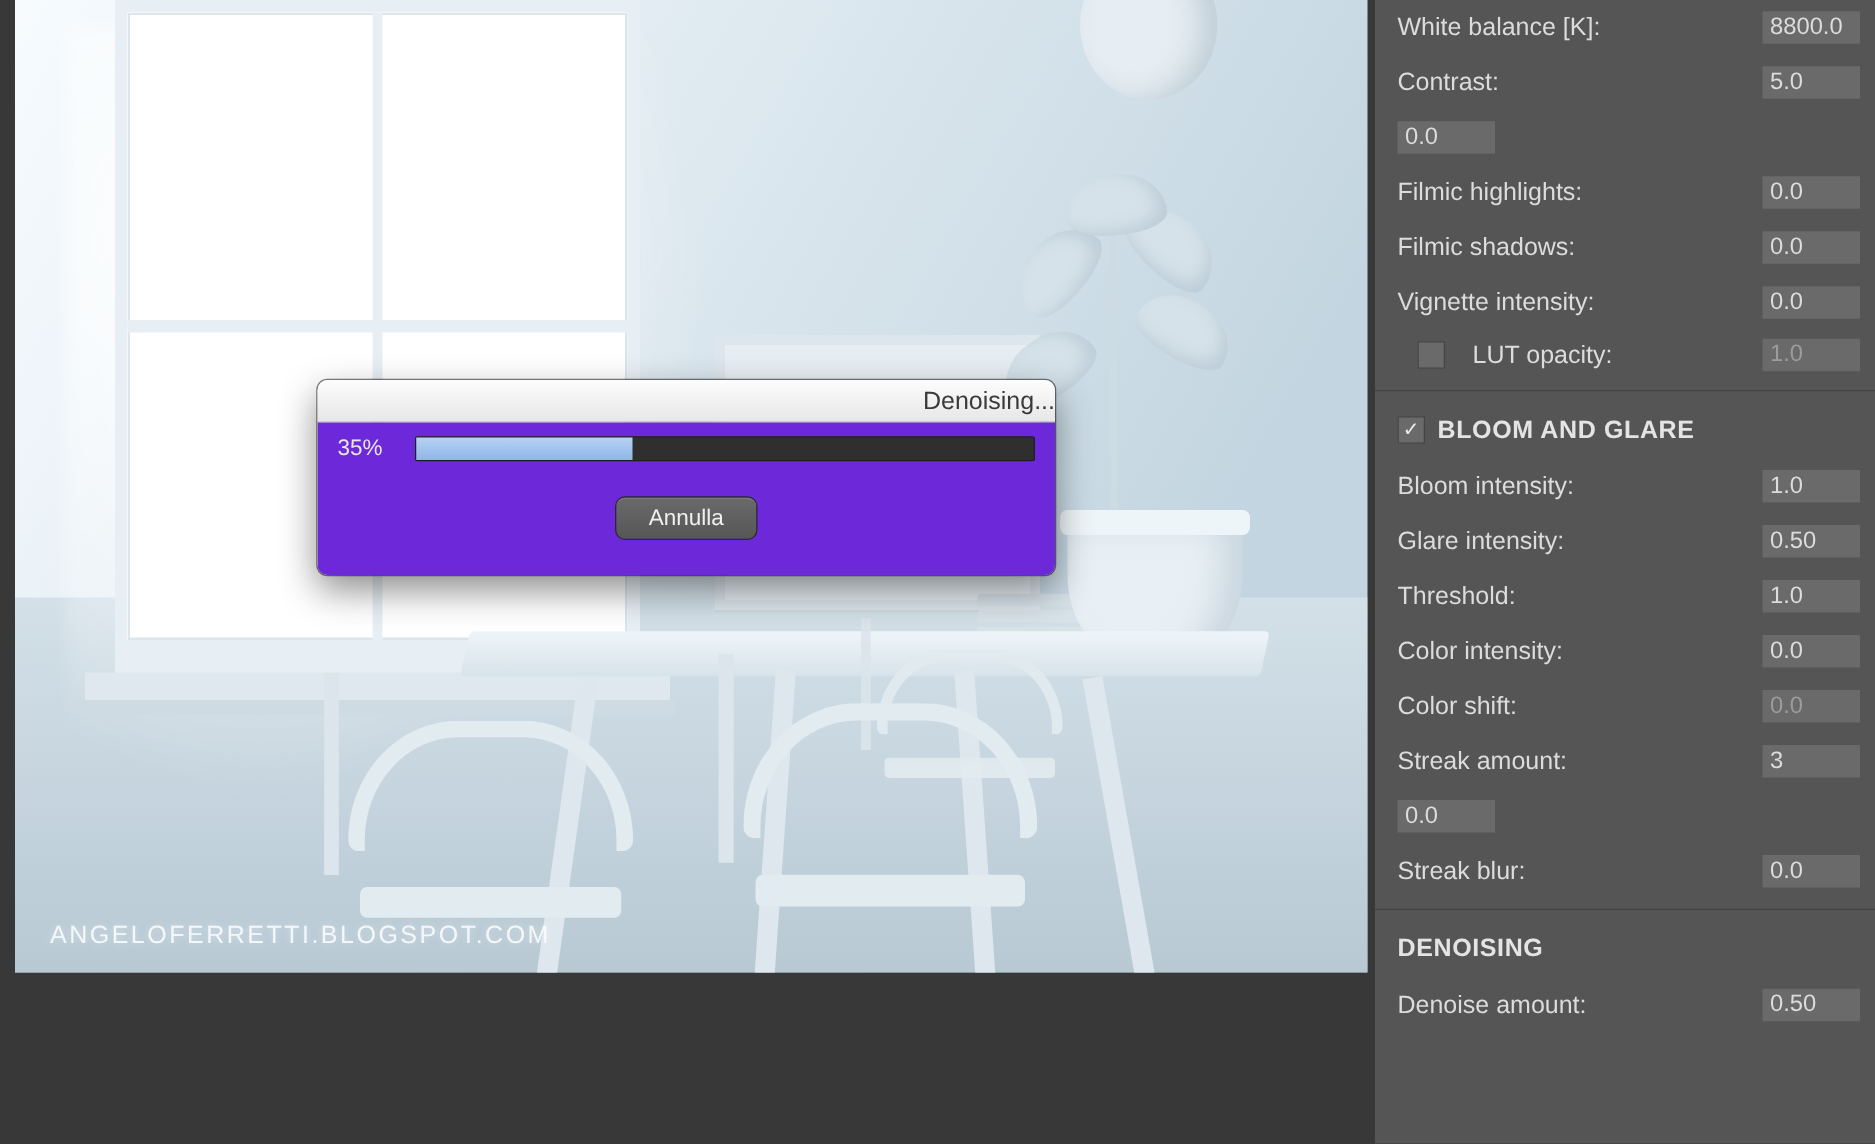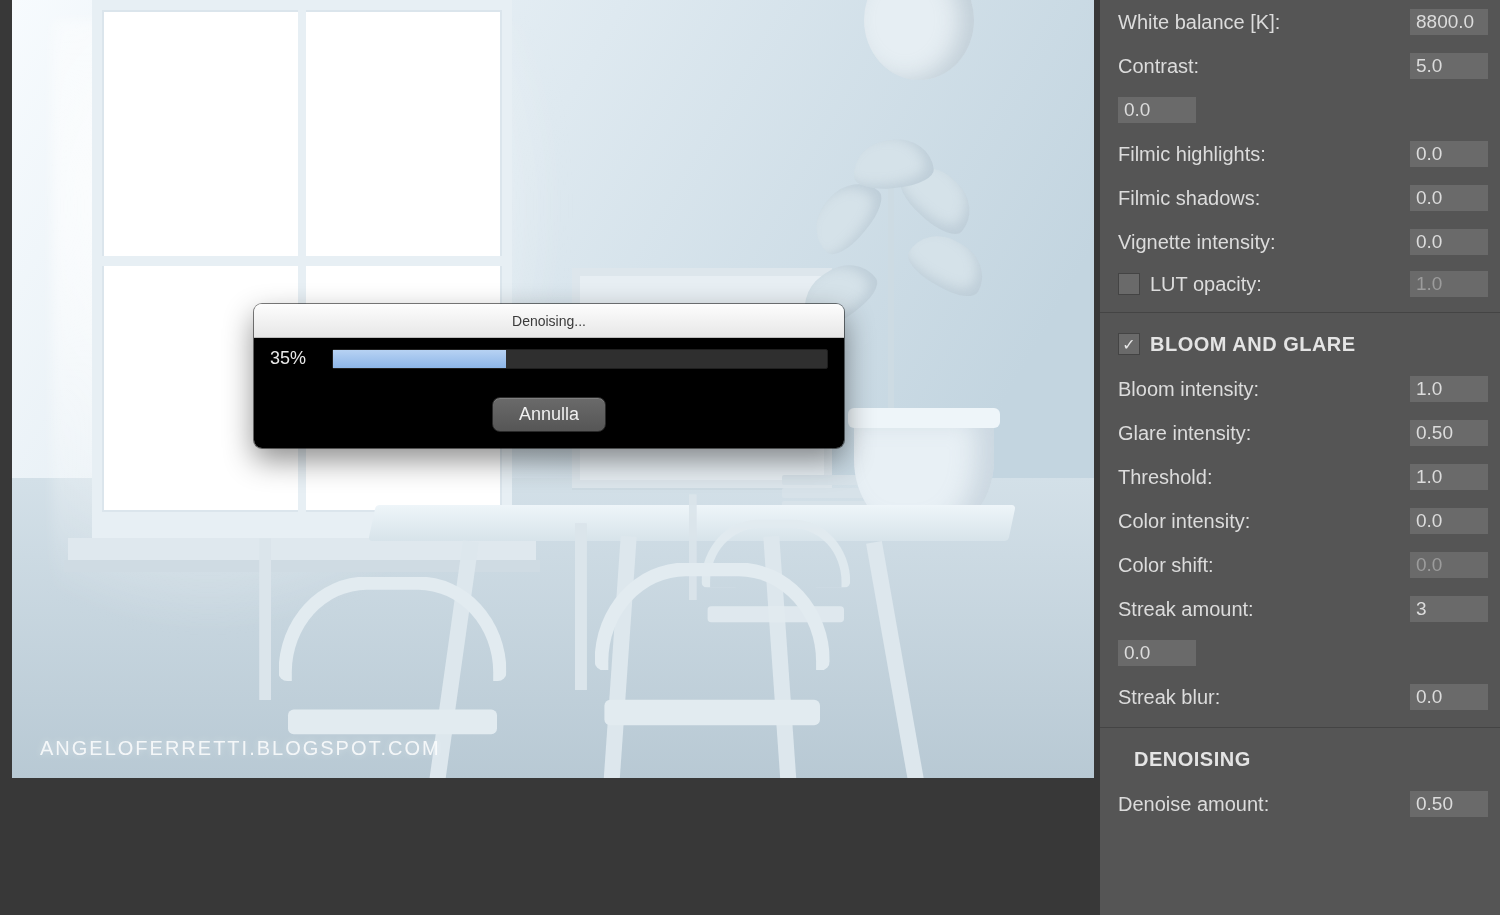--- a/index.html
+++ b/index.html
@@ -161,27 +161,27 @@
   .dialog{
     position:absolute;
     left:254px; top:304px;
     width:590px;
     border-radius:8px;
     overflow:hidden;
     box-shadow:0 12px 30px rgba(0,0,0,.45), 0 0 0 1px rgba(0,0,0,.5);
   }
   .dialog-title{
     background:linear-gradient(180deg,#fdfdfd 0%, #e7e7e7 100%);
-    height:34px; line-height:34px; text-align:center;
-    color:#3a3a3a; font-size:14px;
+    height:34px; line-height:34px; text-align:right;
+    color:#3a3a3a; font-size:20px;
     border-bottom:1px solid #bdbdbd;
   }
   .dialog-body{
-    background:#000000;
-    padding:10px 16px 16px;
+    background:#6d28d9;
+    padding:10px 16px 28px;
   }
   .progress-row{ display:flex; align-items:center; gap:16px;}
   .progress-pct{ color:#e8e8e8; font-size:18px; width:46px;}
   .progress-track{
     flex:1; height:20px;
     background:#2f2f2f;
     border:1px solid #1f1f1f;
     border-radius:2px;
     position:relative;
   }
@@ -227,36 +227,36 @@
     text-align:left;
   }
   .param-input.disabled{ color:#9c9c9c; }
   .color-swatch{
     width:78px; height:24px;
     background:#ffffff;
     border:1px solid #7a7a7a;
   }
 
   .param-check-row{
-    display:flex; align-items:center; height:40px; gap:10px;
+    display:flex; align-items:center; height:40px; gap:22px;margin-left:16px;
   }
   .checkbox{
     width:22px; height:22px;
     background:#6a6a6a;
     border:1px solid #444;
     display:flex; align-items:center; justify-content:center;
     color:#e8e8e8; font-size:16px;
     cursor:pointer;
   }
   .checkbox.unchecked{ color:transparent; }
 
   .section-hr{ height:1px; background:#444; margin:8px -18px 8px -18px;}
   .section-row{ display:flex; align-items:center; gap:10px; height:46px;}
   .section-title{ color:#e4e4e4; font-weight:700; letter-spacing:.5px; font-size:20px;}
-  .section-title.noncheck{ margin-left:16px;}
+  .section-title.noncheck{ margin-left:0;}
 </style>
 </head>
 <body>
 
 <div class="viewport">
   <div class="floor"></div>
   <div class="glow"></div>
   <div class="window-frame"></div>
   <div class="sill"></div>
     <div class="base"></div>

